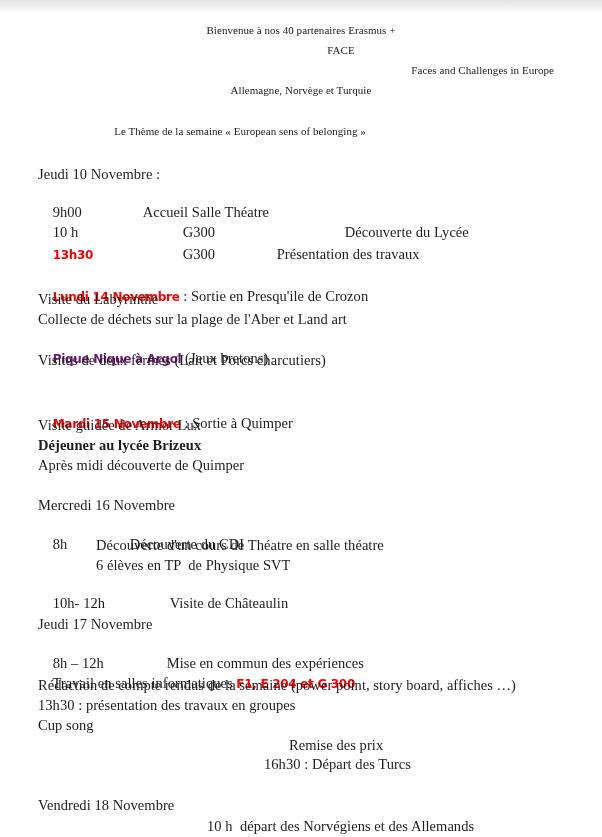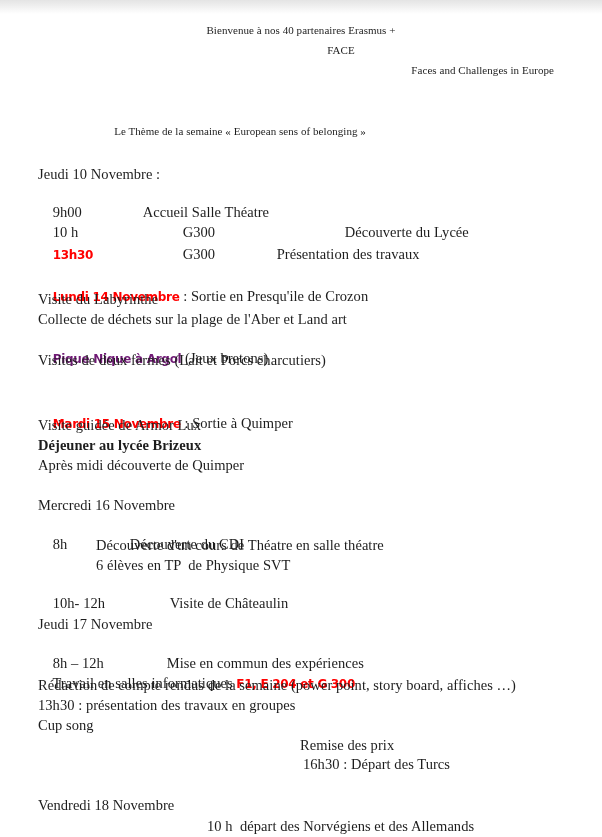--- a/index.html
+++ b/index.html
@@ -65,20 +65,21 @@
 <div class="scan-top-shade"></div>
 
 <div class="page">
 
   <div class="line hdr" style="left:0; top:21px; width:602px; text-align:center;">Bienvenue à nos 40 partenaires Erasmus +</div>
 
   <div class="line hdr" style="left:0; top:41px; width:602px; text-align:center;padding-left:40px;">FACE</div>
 
   <div class="line hdr" style="left:0; top:61px; width:554px; text-align:right;">Faces and Challenges in Europe</div>
 
+  <div class="line hdr" style="left:0; top:81px; width:602px; text-align:center;">Allemagne, Norvège et Turquie</div>
 
   <div class="line hdr" style="left:0; top:122px; width:480px; text-align:center;">Le Thème de la semaine « European sens of belonging »</div>
 
   <div class="line" style="left:38px; top:165px;">Jeudi 10 Novembre :</div>
 
   <div class="line" style="left:38px; top:184px;">
     <span class="col" style="width:90px;">9h00</span><span class="col">Accueil Salle Théatre</span>
   </div>
 
   <div class="line" style="left:38px; top:204px;">
@@ -136,21 +137,21 @@
   <div class="line" style="left:38px; top:655px;">
     <span>Travail en salles informatiques </span><span class="hl hl-red">F1, E 204 et G 300</span>
   </div>
 
   <div class="line" style="left:38px; top:676px;">Rédaction de compte rendus de la semaine (power point, story board, affiches …)</div>
 
   <div class="line" style="left:38px; top:696px;">13h30 : présentation des travaux en groupes</div>
 
   <div class="line" style="left:38px; top:716px;">Cup song</div>
 
-  <div class="line" style="left:300px; top:736px;">Remise des prix</div>
+  <div class="line" style="left:289px; top:736px;">Remise des prix</div>
 
-  <div class="line" style="left:264px; top:755px;margin-left:39px;">16h30 : Départ des Turcs</div>
+  <div class="line" style="left:264px; top:755px;">16h30 : Départ des Turcs</div>
 
   <div class="line" style="left:38px; top:796px;">Vendredi 18 Novembre</div>
 
   <div class="line" style="left:207px; top:817px;">10 h  départ des Norvégiens et des Allemands</div>
 
 </div>
 
 </body></html>

